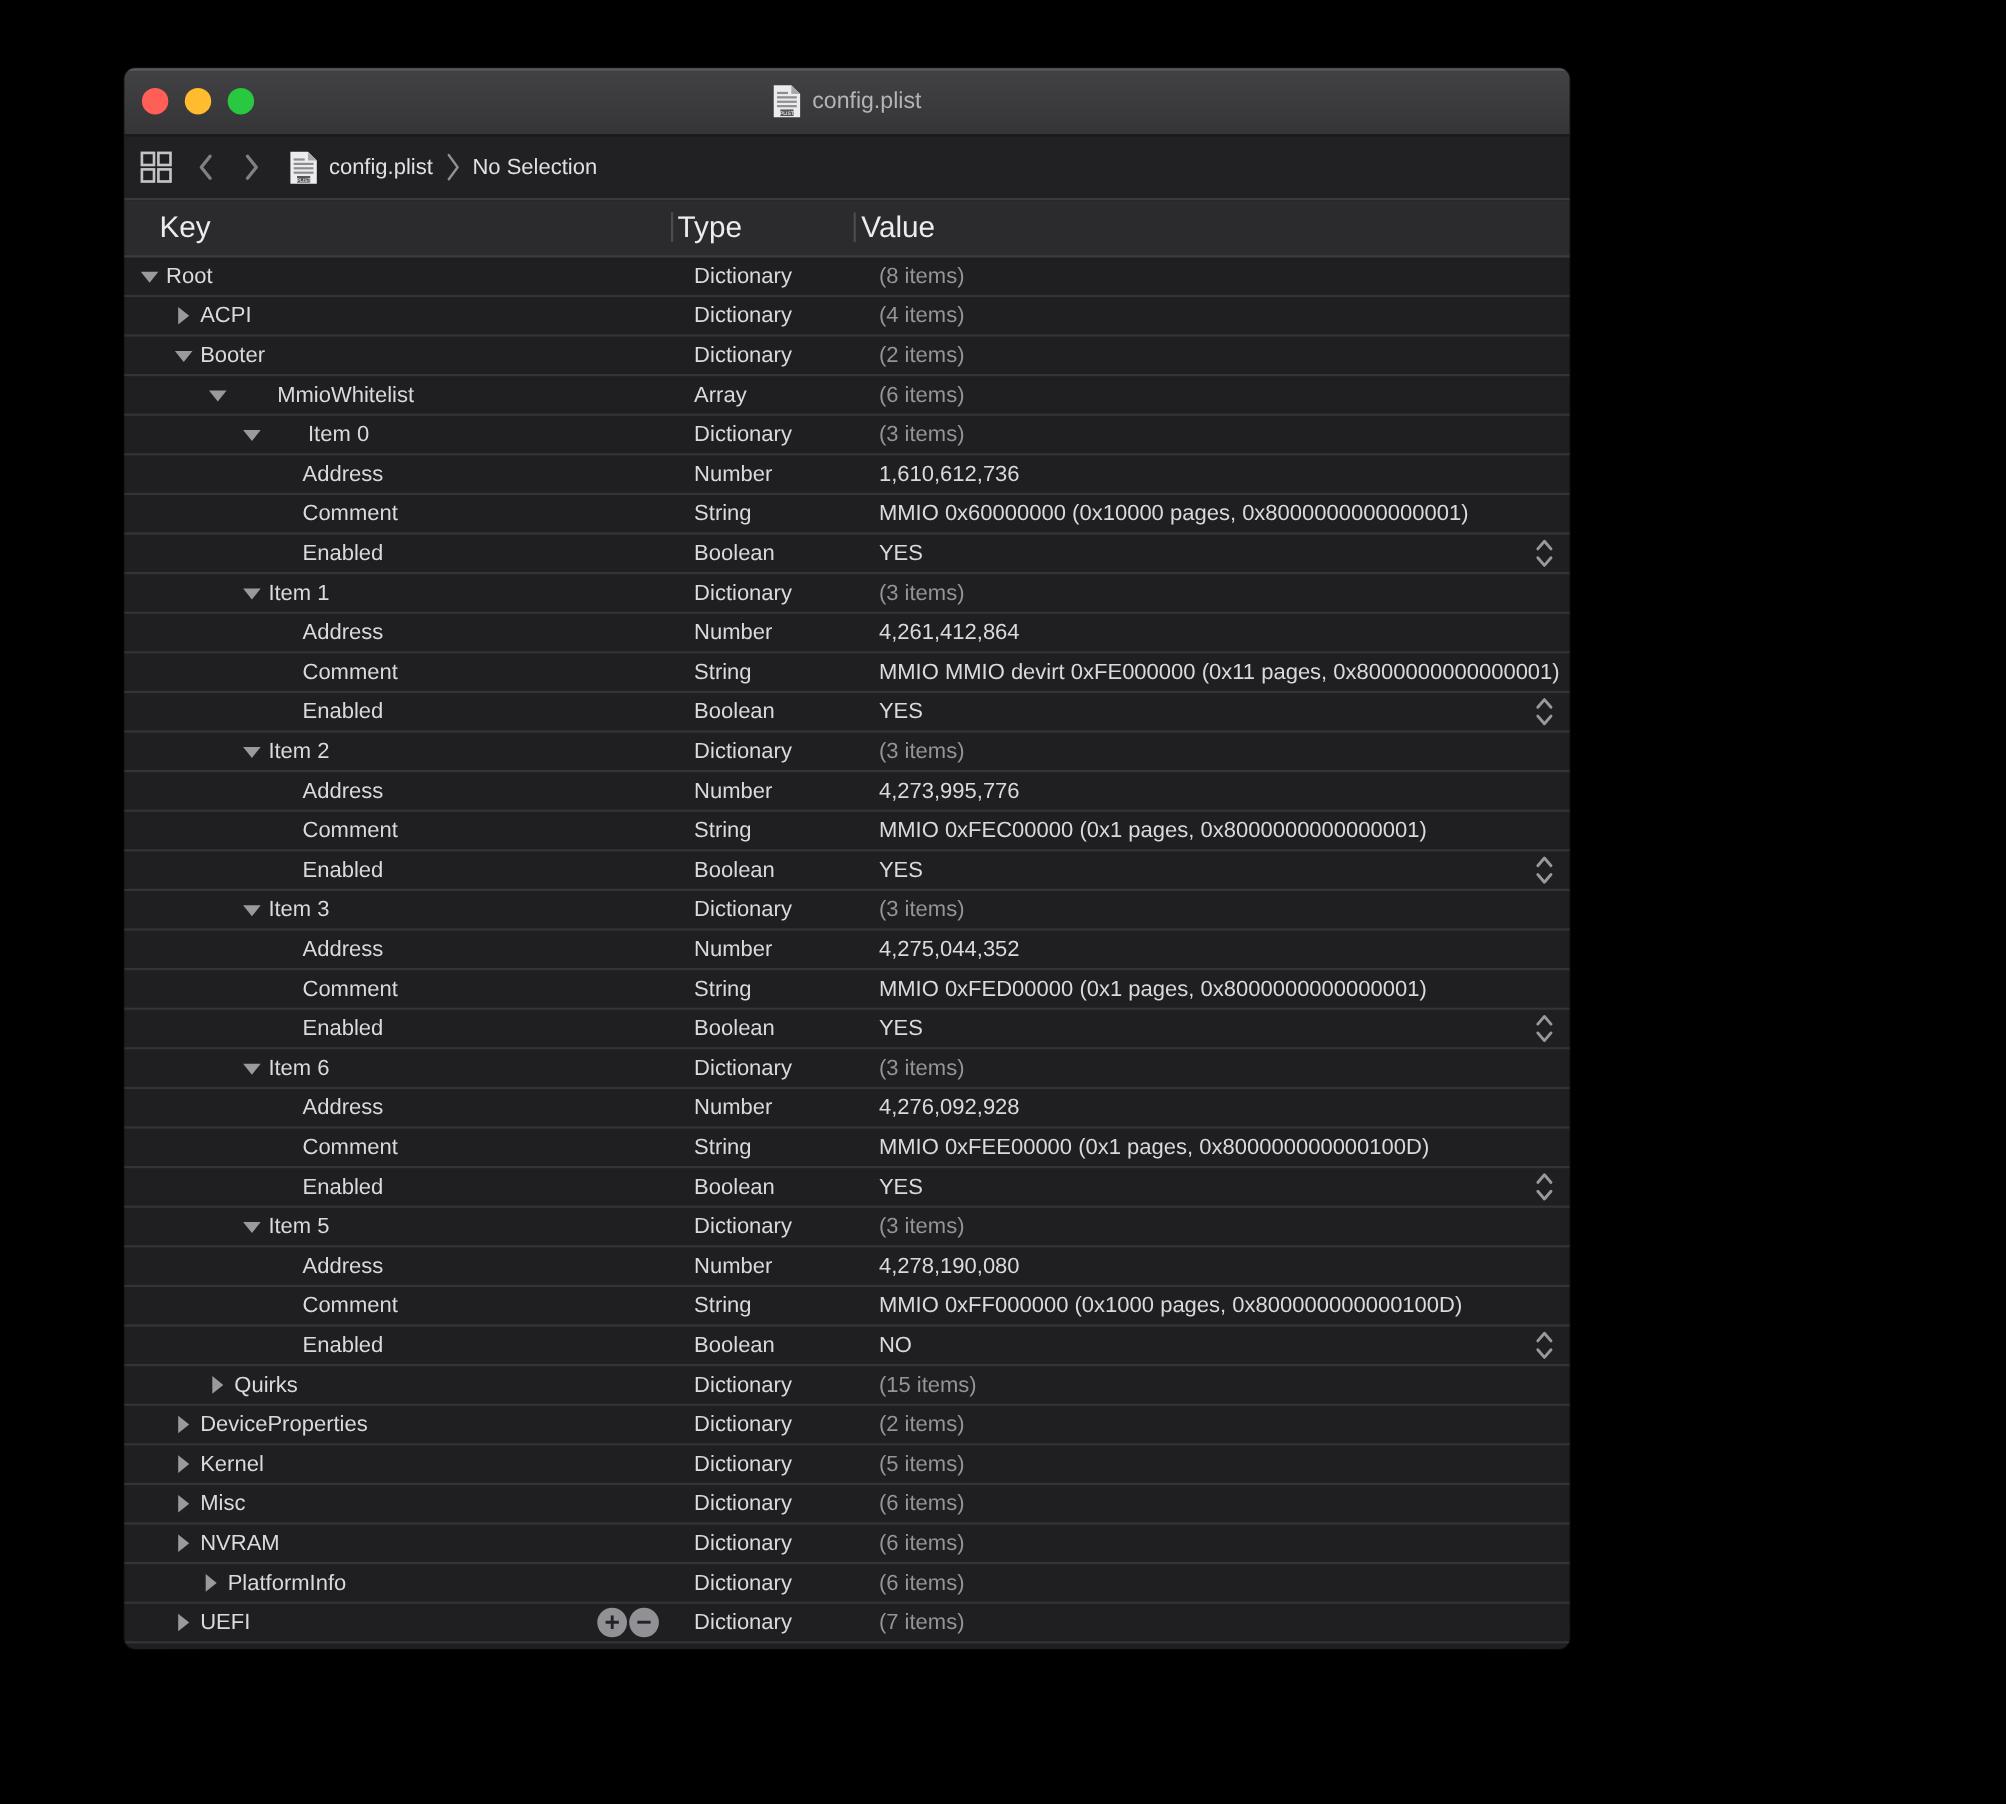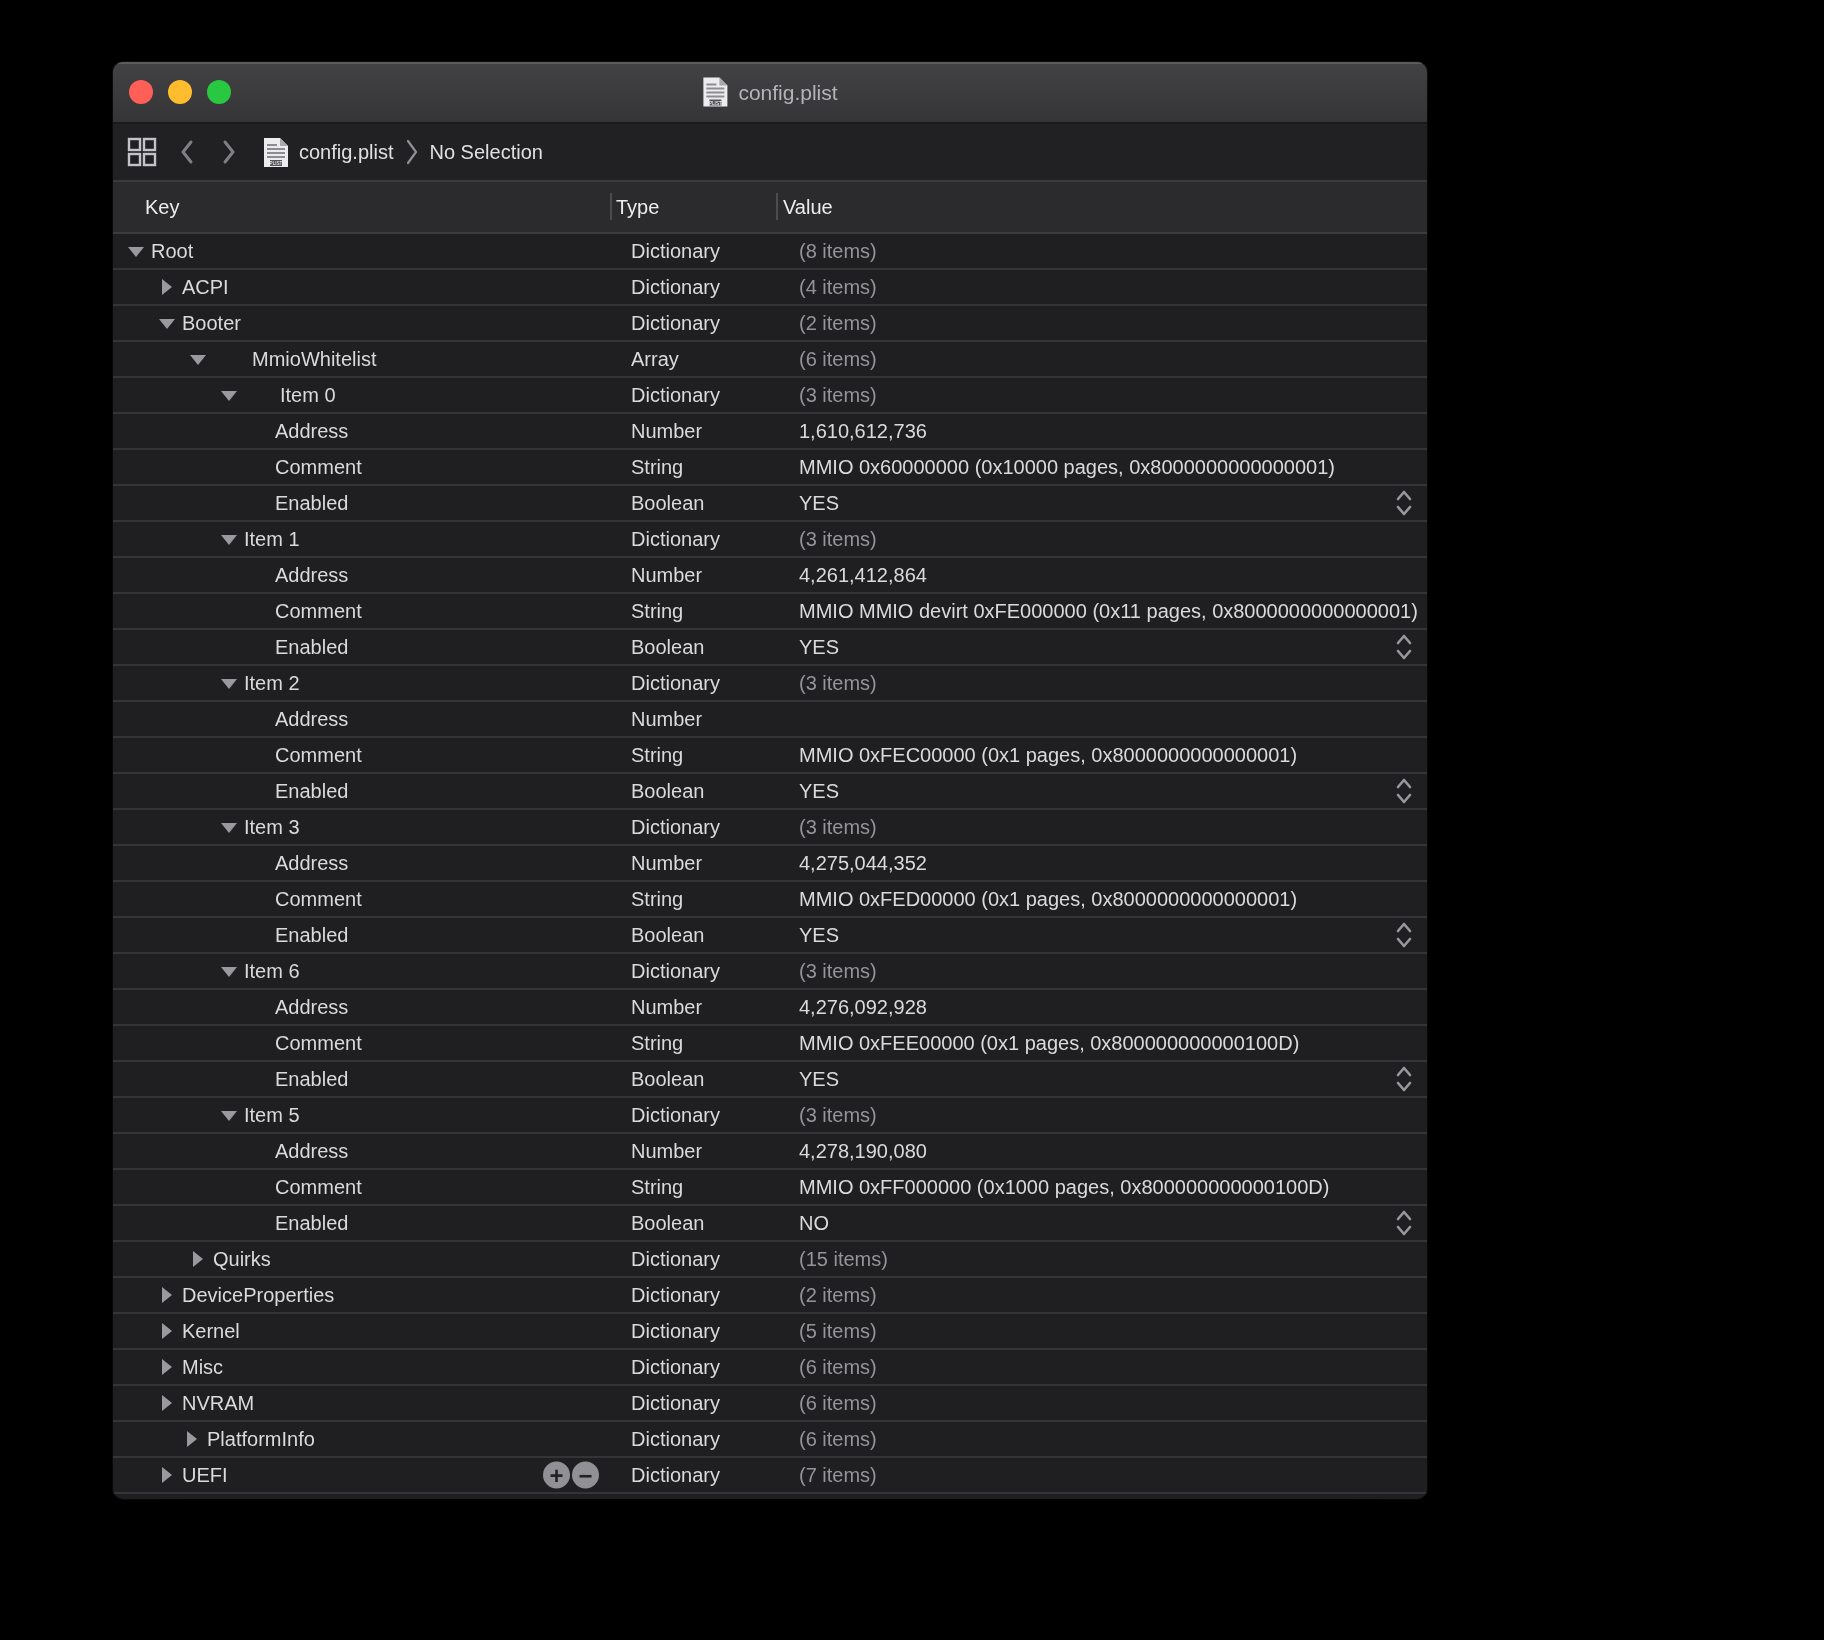--- a/index.html
+++ b/index.html
@@ -25,21 +25,21 @@
   .jumpbar{height:56px;flex:none;background:#212124;display:flex;align-items:center;
            padding-left:14px;border-bottom:2px solid #3a3a3d;color:#e0e0e2;font-size:20px;}
   .jb-icon{display:inline-flex;align-items:center;justify-content:center;line-height:0;}
   .related-icon{margin-right:22px;}
   .nav{margin-right:26px;}
   .crumb{white-space:nowrap;}
   .crumb-sep{margin:0 12px;line-height:0;}
   .jump-plist{margin-right:10px;}
   
   .table-header{height:50px;flex:none;background:#2b2b2e;position:relative;
-                border-bottom:2px solid #3c3c3f;color:#ececee;font-size:20px;}
+                border-bottom:2px solid #3c3c3f;color:#ececee;font-size:27px;}
   .th{position:absolute;top:50%;transform:translateY(-50%);}
   .th.key{left:32px;}
   .th.type{left:503px;}
   .th.value{left:670px;}
   .col-divider{position:absolute;top:11px;width:2px;height:27px;background:#4c4c4f;}
   .col-divider.d1{left:497px;}
   .col-divider.d2{left:663px;}
   
   .table-body{flex:1;display:flex;flex-direction:column;padding-bottom:5px;min-height:0;}
   .row{flex:1;display:flex;align-items:center;min-height:0;box-sizing:border-box;
@@ -331,20 +331,24 @@
   </div>
         <div class="row">
     <div class="cell key" style="padding-left: 138px;">
       <span class="disclosure"></span>
       <span class="key-label">Address</span>
 
     </div>
     <div class="cell type">
       <span class="type-label">Number</span>
     </div>
+    <div class="cell value">
+      <span class="value-label">4,273,995,776</span>
+
+    </div>
   </div>
         <div class="row">
     <div class="cell key" style="padding-left: 138px;">
       <span class="disclosure"></span>
       <span class="key-label">Comment</span>
 
     </div>
     <div class="cell type">
       <span class="type-label">String</span>
     </div>

